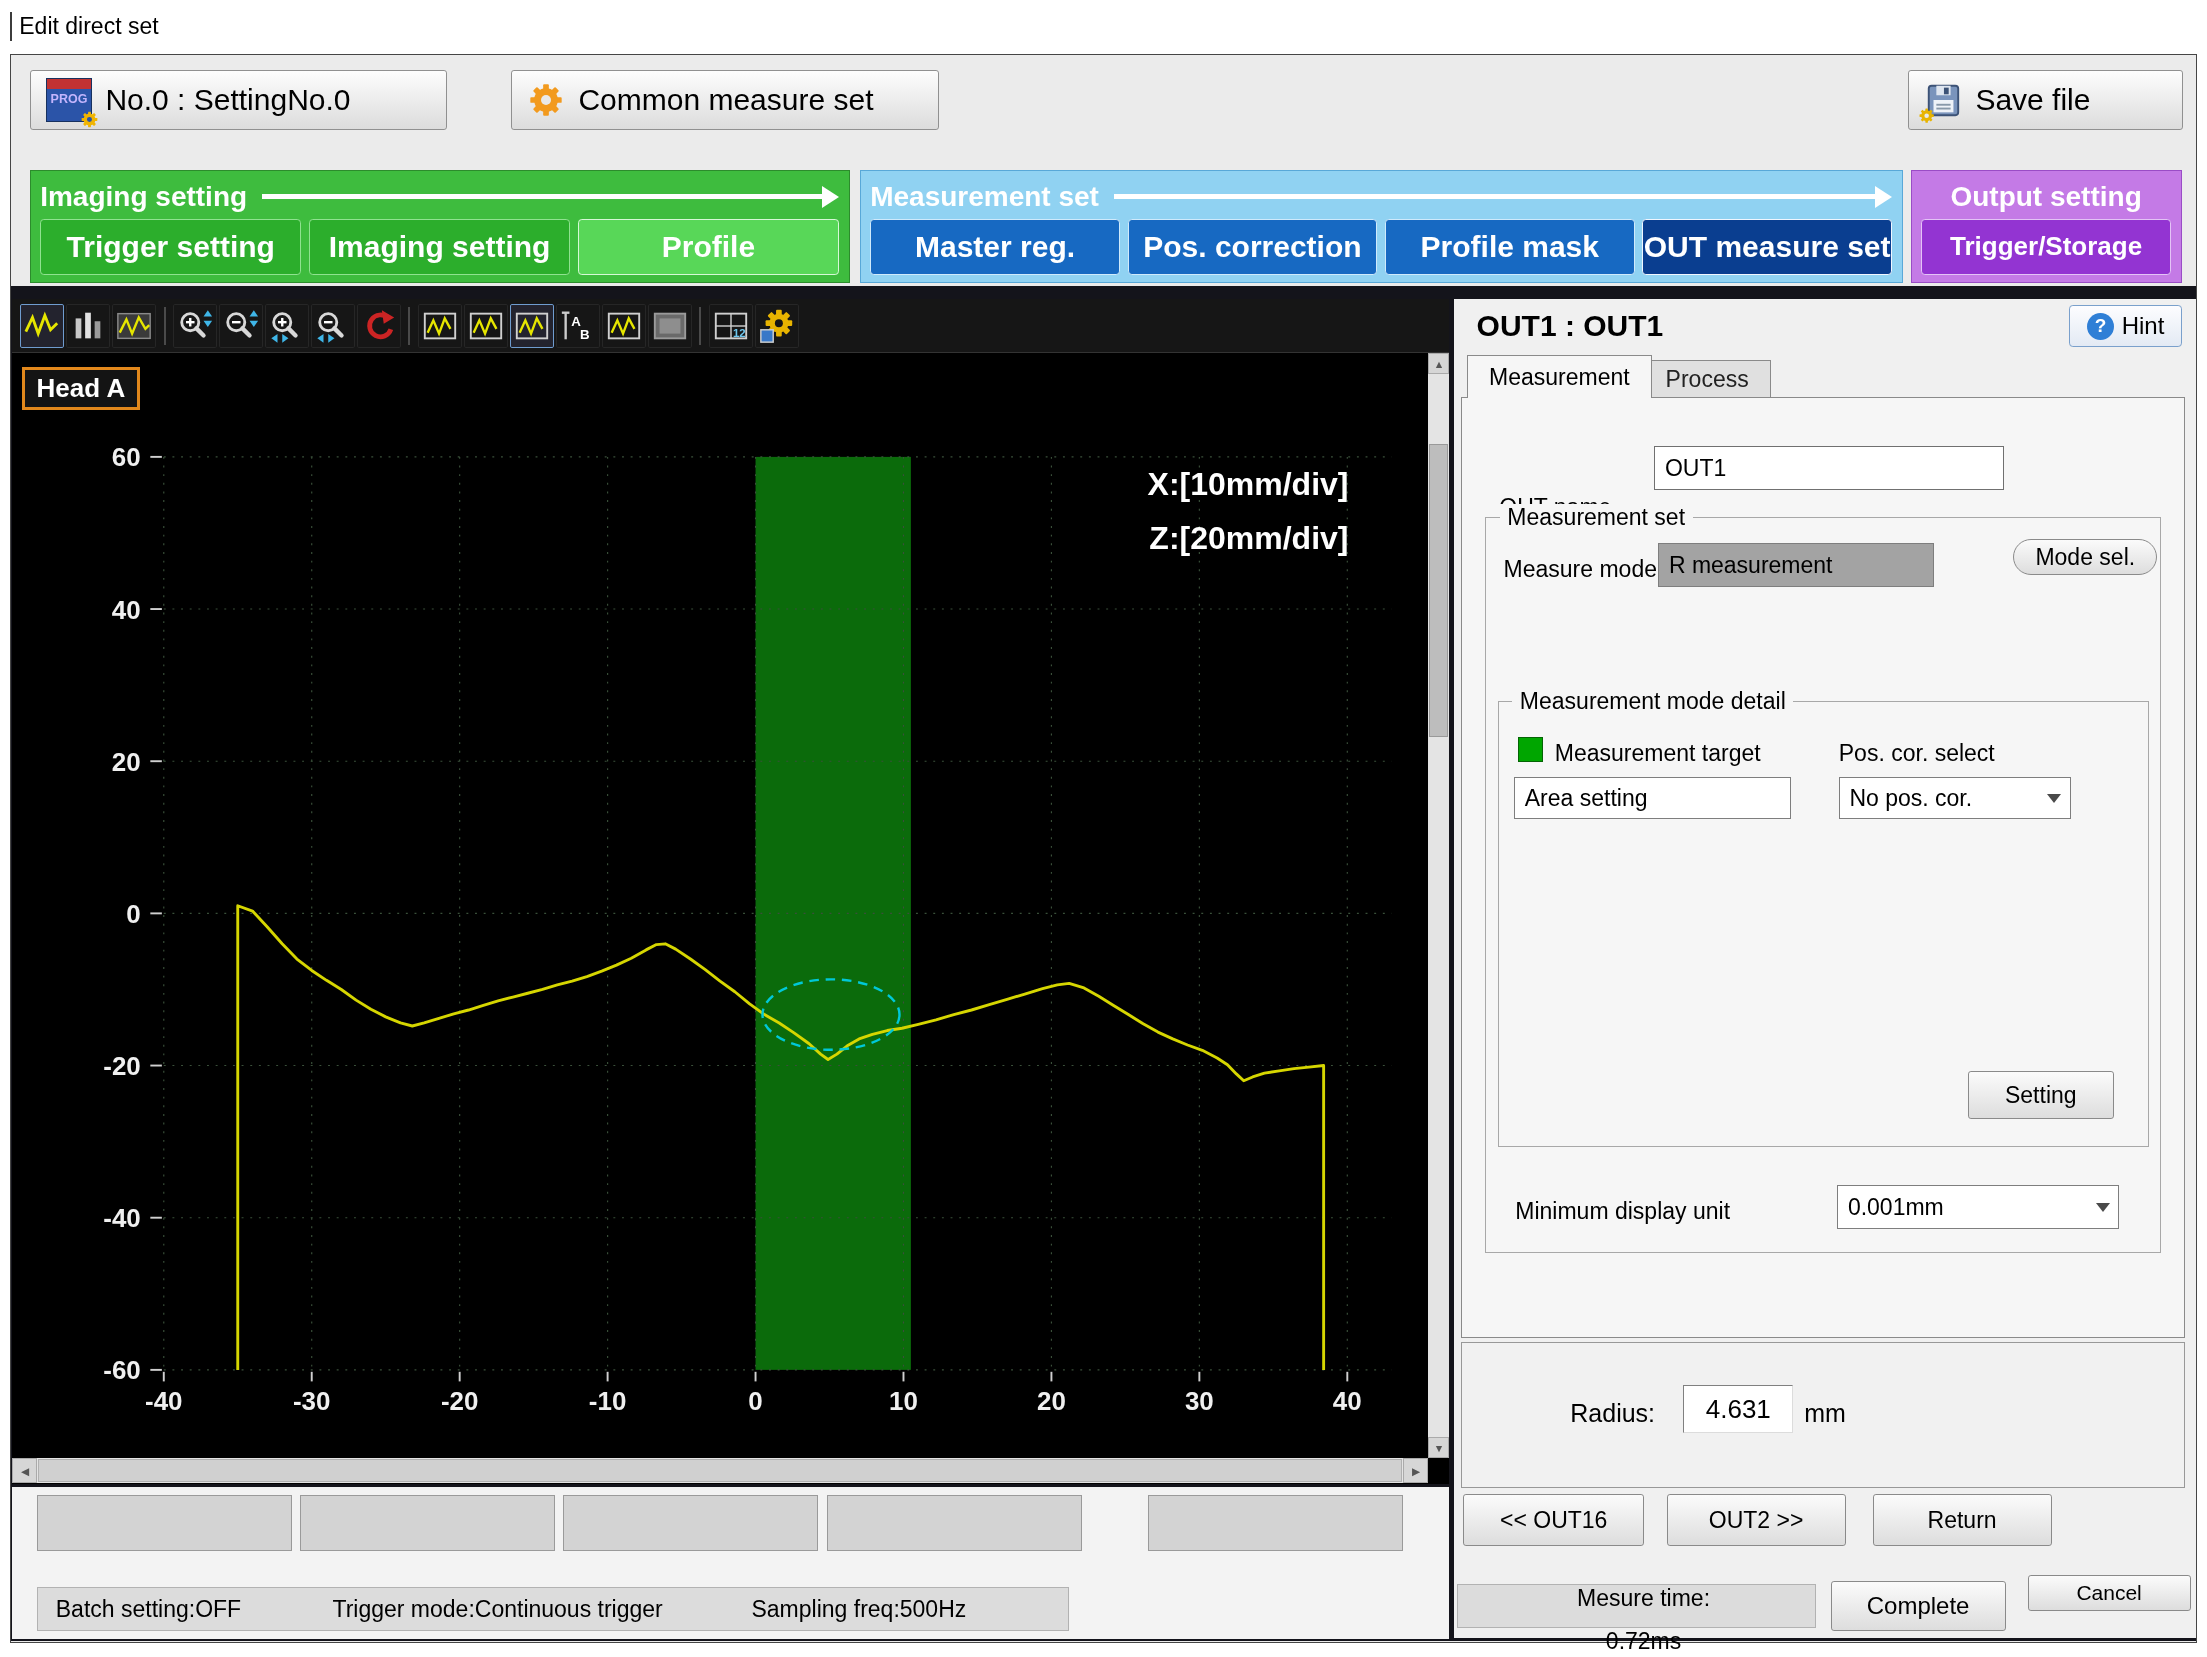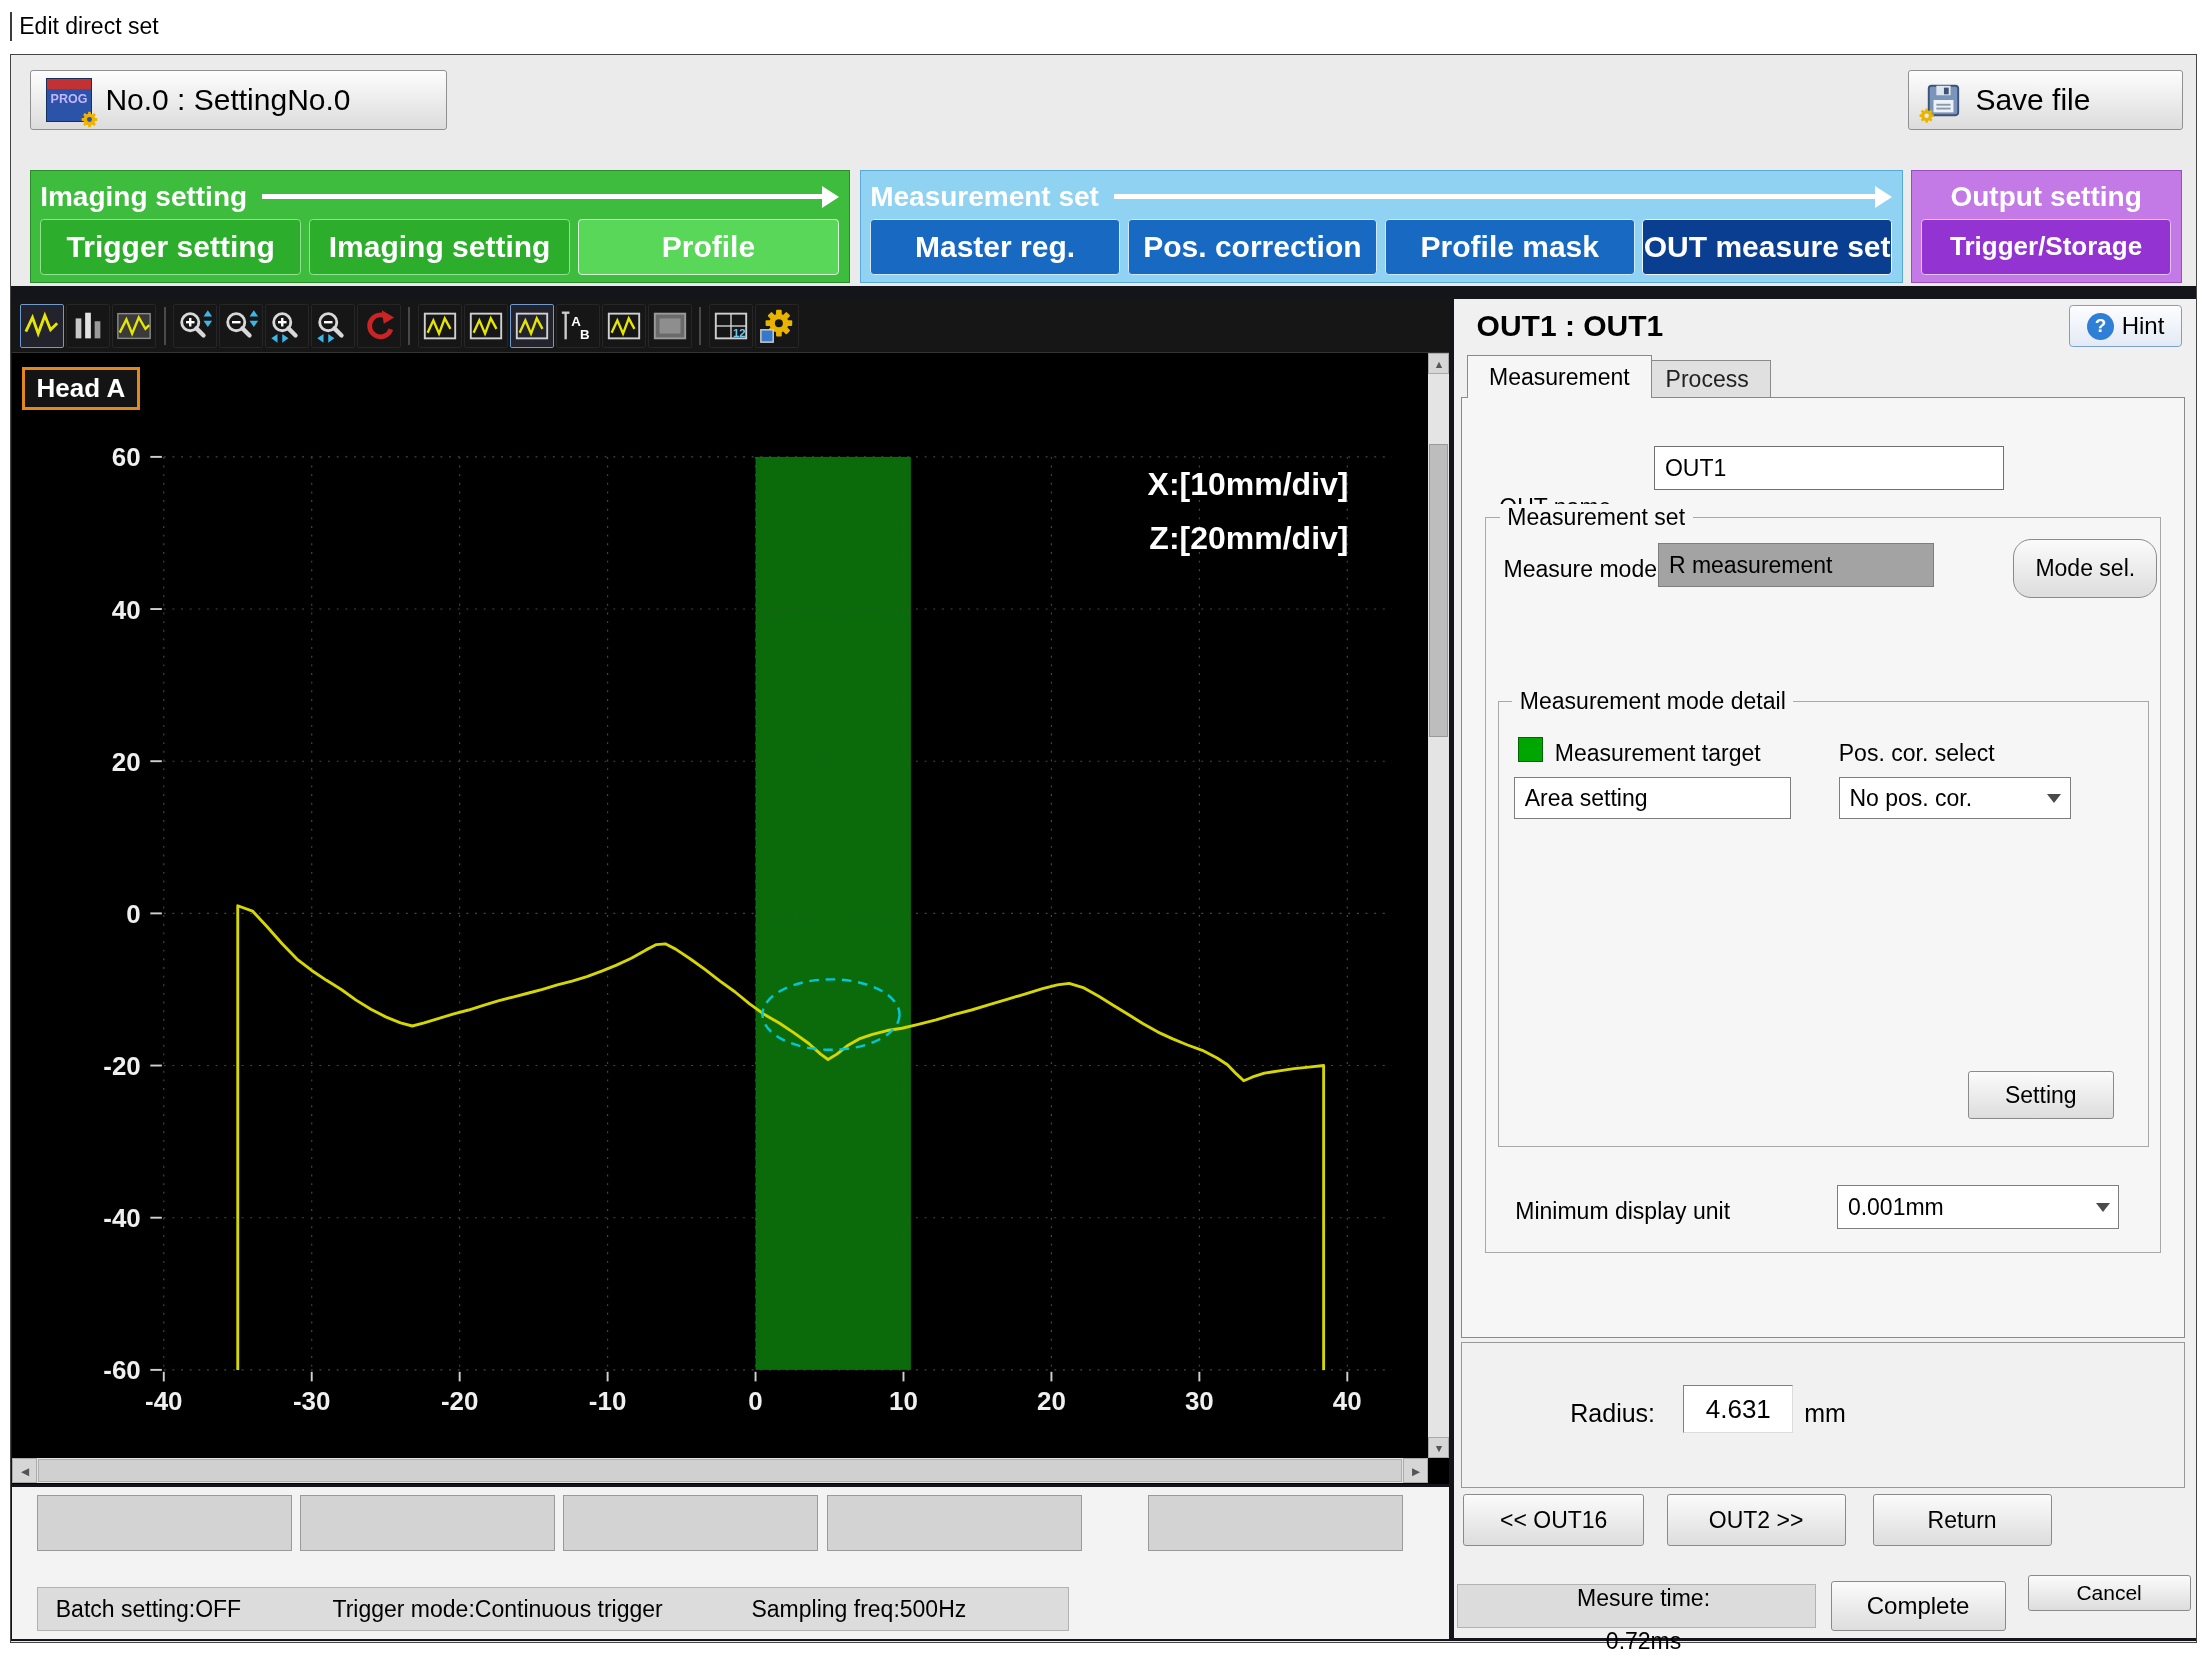--- a/index.html
+++ b/index.html
@@ -99,20 +99,37 @@
               <rect x="17" y="3.5" width="6" height="8" rx="1" fill="#f0b400" transform="rotate(270 20 20)"></rect>
               <rect x="17" y="3.5" width="6" height="8" rx="1" fill="#f0b400" transform="rotate(315 20 20)"></rect>
               <circle cx="20" cy="20" r="12.5" fill="#f0b400"></circle>
               <circle cx="20" cy="20" r="5.25" fill="#2b54a8"></circle>
             </svg>
           </span>
       </span>
       <span>No.0 : SettingNo.0</span>
     </div>
 
+    <div class="top-btn" style="left:500px;top:15.4px;width:428px;">
+      <span class="mini-gear">
+          <svg width="38" height="38" viewBox="0 0 40 40">
+            <rect x="17" y="3.5" width="6" height="8" rx="1" fill="#f29a1e" transform="rotate(0 20 20)"></rect>
+            <rect x="17" y="3.5" width="6" height="8" rx="1" fill="#f29a1e" transform="rotate(45 20 20)"></rect>
+            <rect x="17" y="3.5" width="6" height="8" rx="1" fill="#f29a1e" transform="rotate(90 20 20)"></rect>
+            <rect x="17" y="3.5" width="6" height="8" rx="1" fill="#f29a1e" transform="rotate(135 20 20)"></rect>
+            <rect x="17" y="3.5" width="6" height="8" rx="1" fill="#f29a1e" transform="rotate(180 20 20)"></rect>
+            <rect x="17" y="3.5" width="6" height="8" rx="1" fill="#f29a1e" transform="rotate(225 20 20)"></rect>
+            <rect x="17" y="3.5" width="6" height="8" rx="1" fill="#f29a1e" transform="rotate(270 20 20)"></rect>
+            <rect x="17" y="3.5" width="6" height="8" rx="1" fill="#f29a1e" transform="rotate(315 20 20)"></rect>
+            <circle cx="20" cy="20" r="12.5" fill="#f29a1e"></circle>
+            <circle cx="20" cy="20" r="5.25" fill="#e9e9e9"></circle>
+          </svg>
+        </span>
+      <span>Common measure set</span>
+    </div>
 
     <div class="top-btn" style="left:1897px;top:15.4px;width:275px;">
       <span class="save-icon-wrap">
         <svg width="38" height="38" viewBox="0 0 40 40">
           <rect x="5" y="5" width="31" height="31" rx="3" fill="#7a94bc" stroke="#3c5276" stroke-width="2"></rect>
           <rect x="13" y="5" width="15" height="10" fill="#dfe6f0"></rect>
           <rect x="21" y="7" width="5" height="7" fill="#3c5276"></rect>
           <rect x="10" y="20" width="21" height="13" fill="#eef2f8"></rect>
           <line x1="13" y1="25" x2="28" y2="25" stroke="#8899aa" stroke-width="2"></line>
           <line x1="13" y1="29" x2="28" y2="29" stroke="#8899aa" stroke-width="2"></line>
@@ -404,21 +421,21 @@
         <div class="tab inactive">Process</div>
 
         <div class="t tabpage">
           <span class="lbl" style="left:37px;top:60px;margin-top:36px;">OUT name</span>
           <input class="field-input" style="left: 192px; top: 48px; width: 350px; height: 44px;" value="OUT1">
 
           <div class="groupbox" style="left:23px;top:119px;width:676px;height:736px;">
             <span class="gb-legend">Measurement set</span>
             <span class="lbl" style="left:17.3px;top:38px;">Measure mode</span>
             <div class="field ro" style="left:172px;top:25px;width:276px;height:44px;">R measurement</div>
-            <div class="win-btn" style="left:527px;top:21px;width:144px;height:59px;border-radius:18px;">Mode sel.</div>
+            <div class="win-btn" style="left:527px;top:21px;width:144px;height:36px;border-radius:18px;">Mode sel.</div>
 
             <div class="groupbox" style="left:11.5px;top:183px;width:651px;height:446px;">
               <span class="gb-legend">Measurement mode detail</span>
               <span class="swatch" style="left:19px;top:35px;"></span>
               <span class="lbl" style="left:56px;top:38px;">Measurement target</span>
               <span class="lbl" style="left:340px;top:38px;">Pos. cor. select</span>
               <div class="field" style="left:15.4px;top:75px;width:277px;height:42px;">Area setting</div>
               <div class="combo" style="left:340px;top:75px;width:232px;height:42px;">
                 <span>No pos. cor.</span>
                 <span class="chev"></span>

